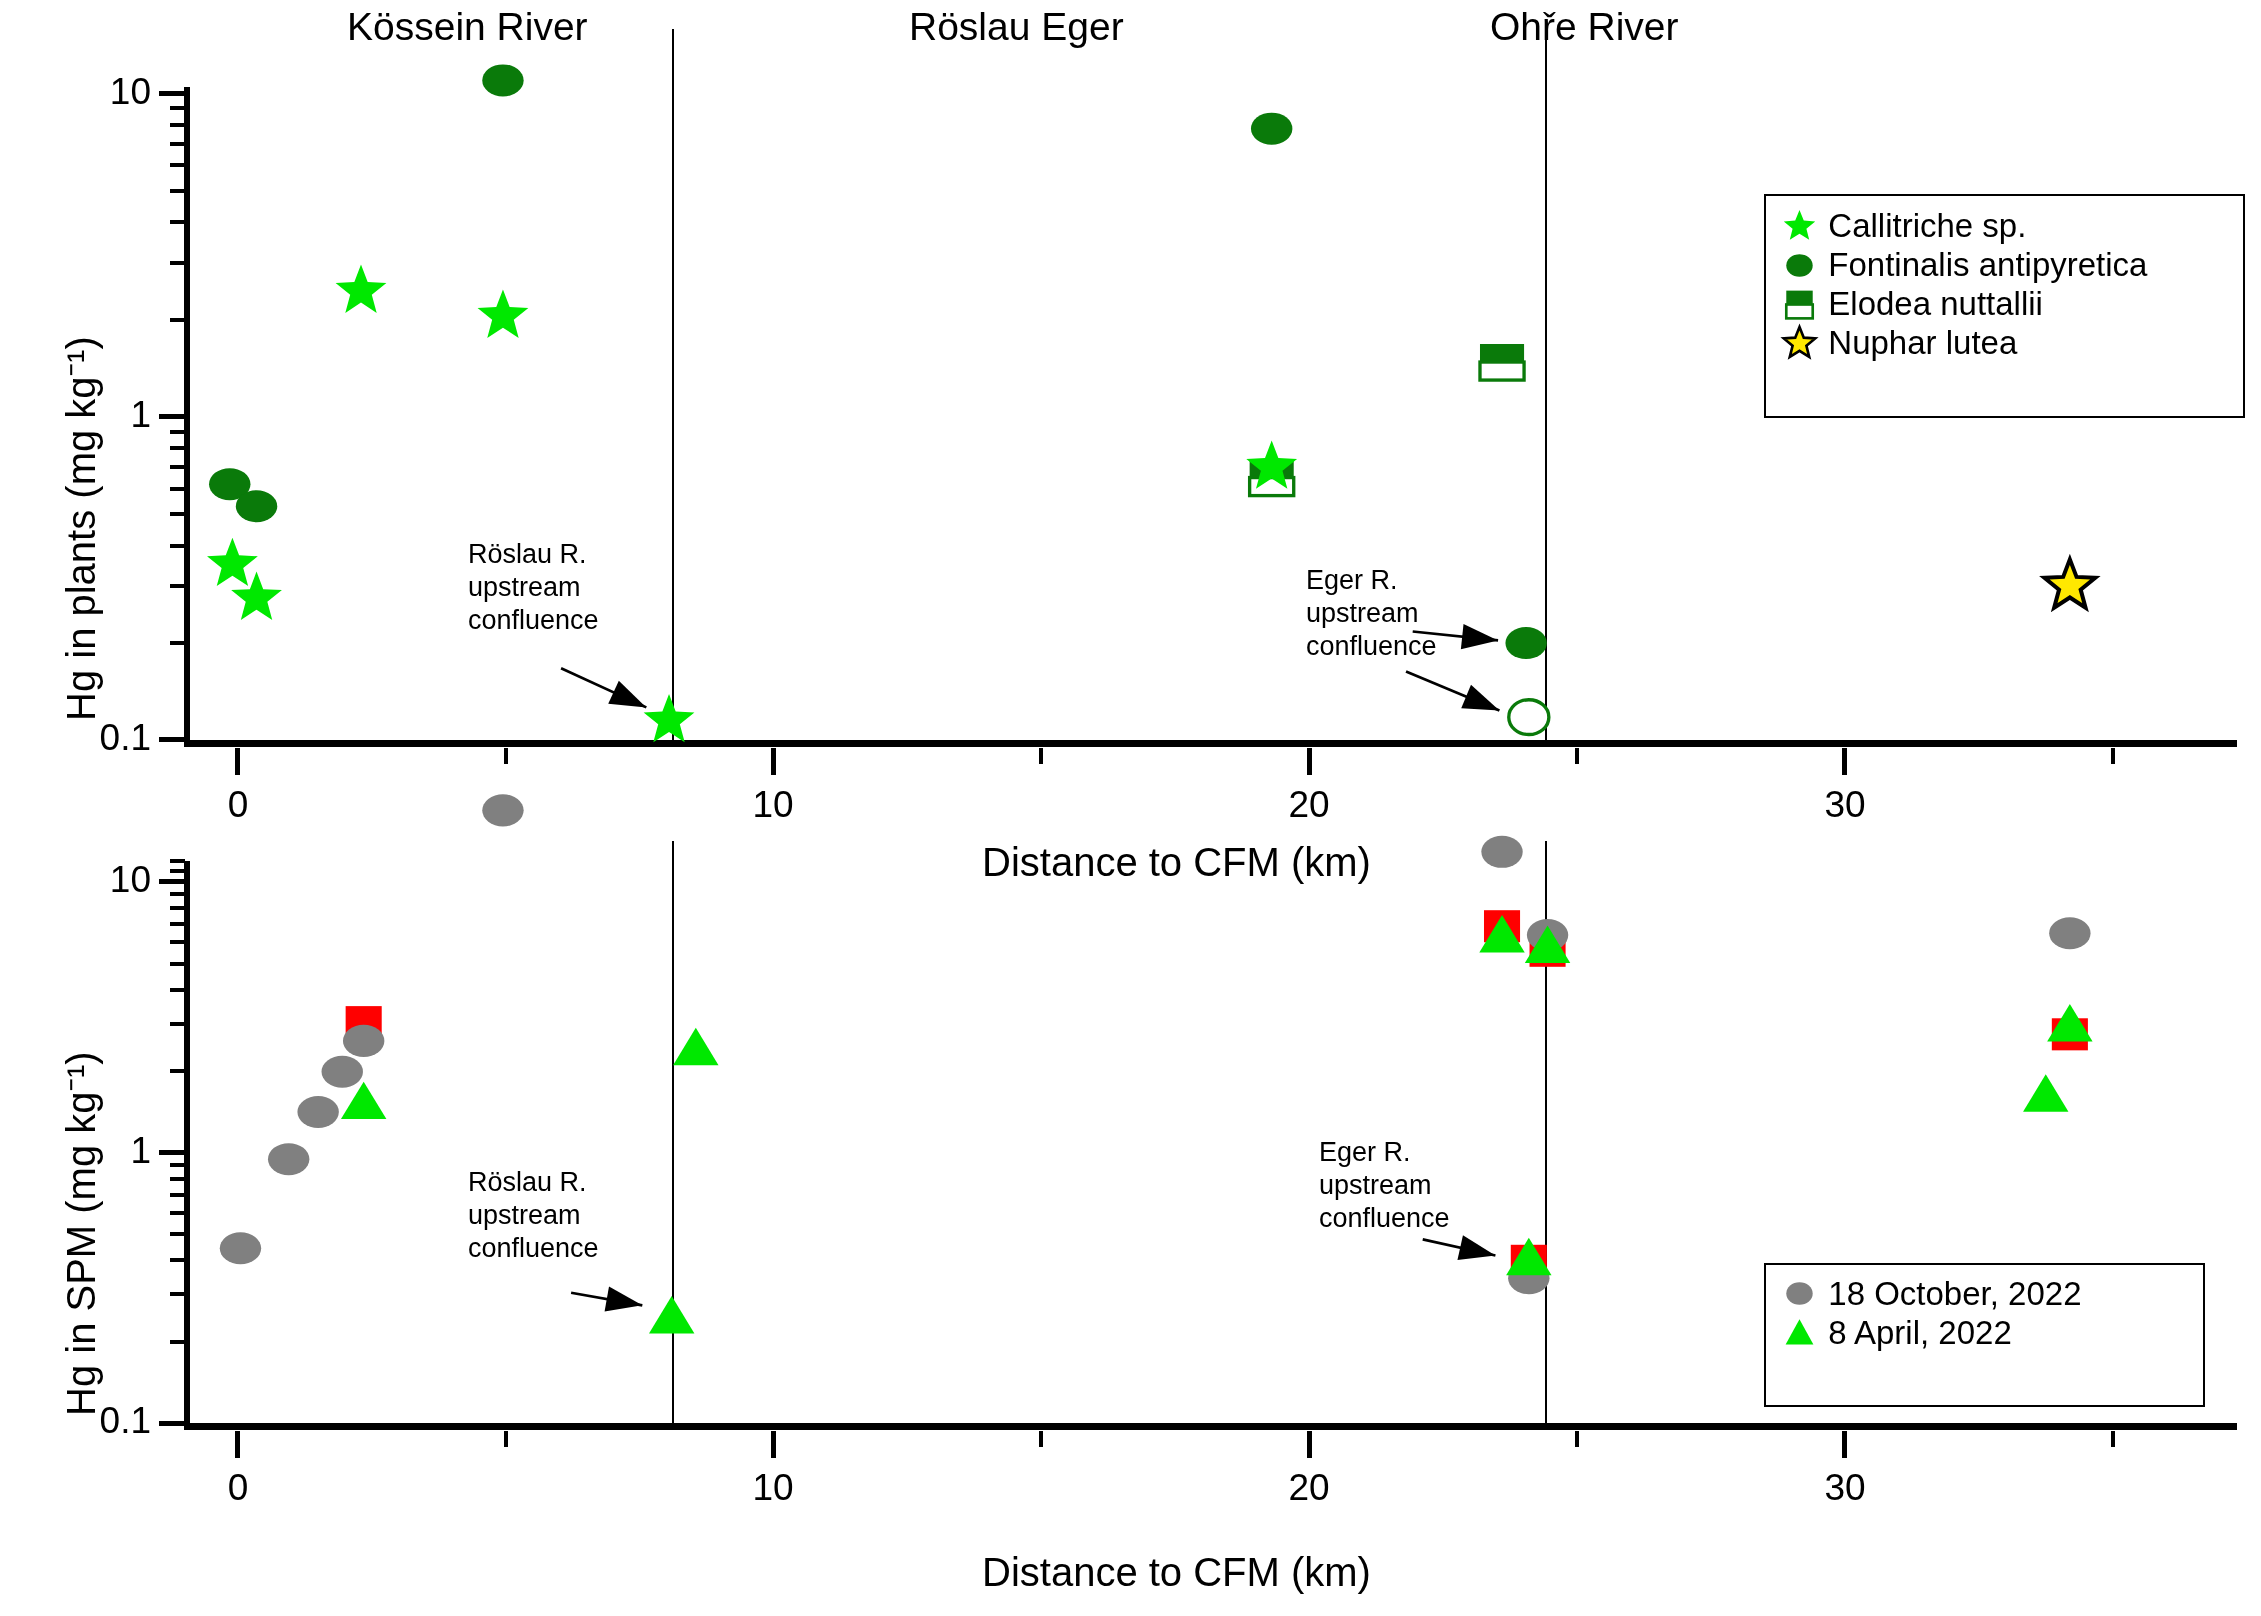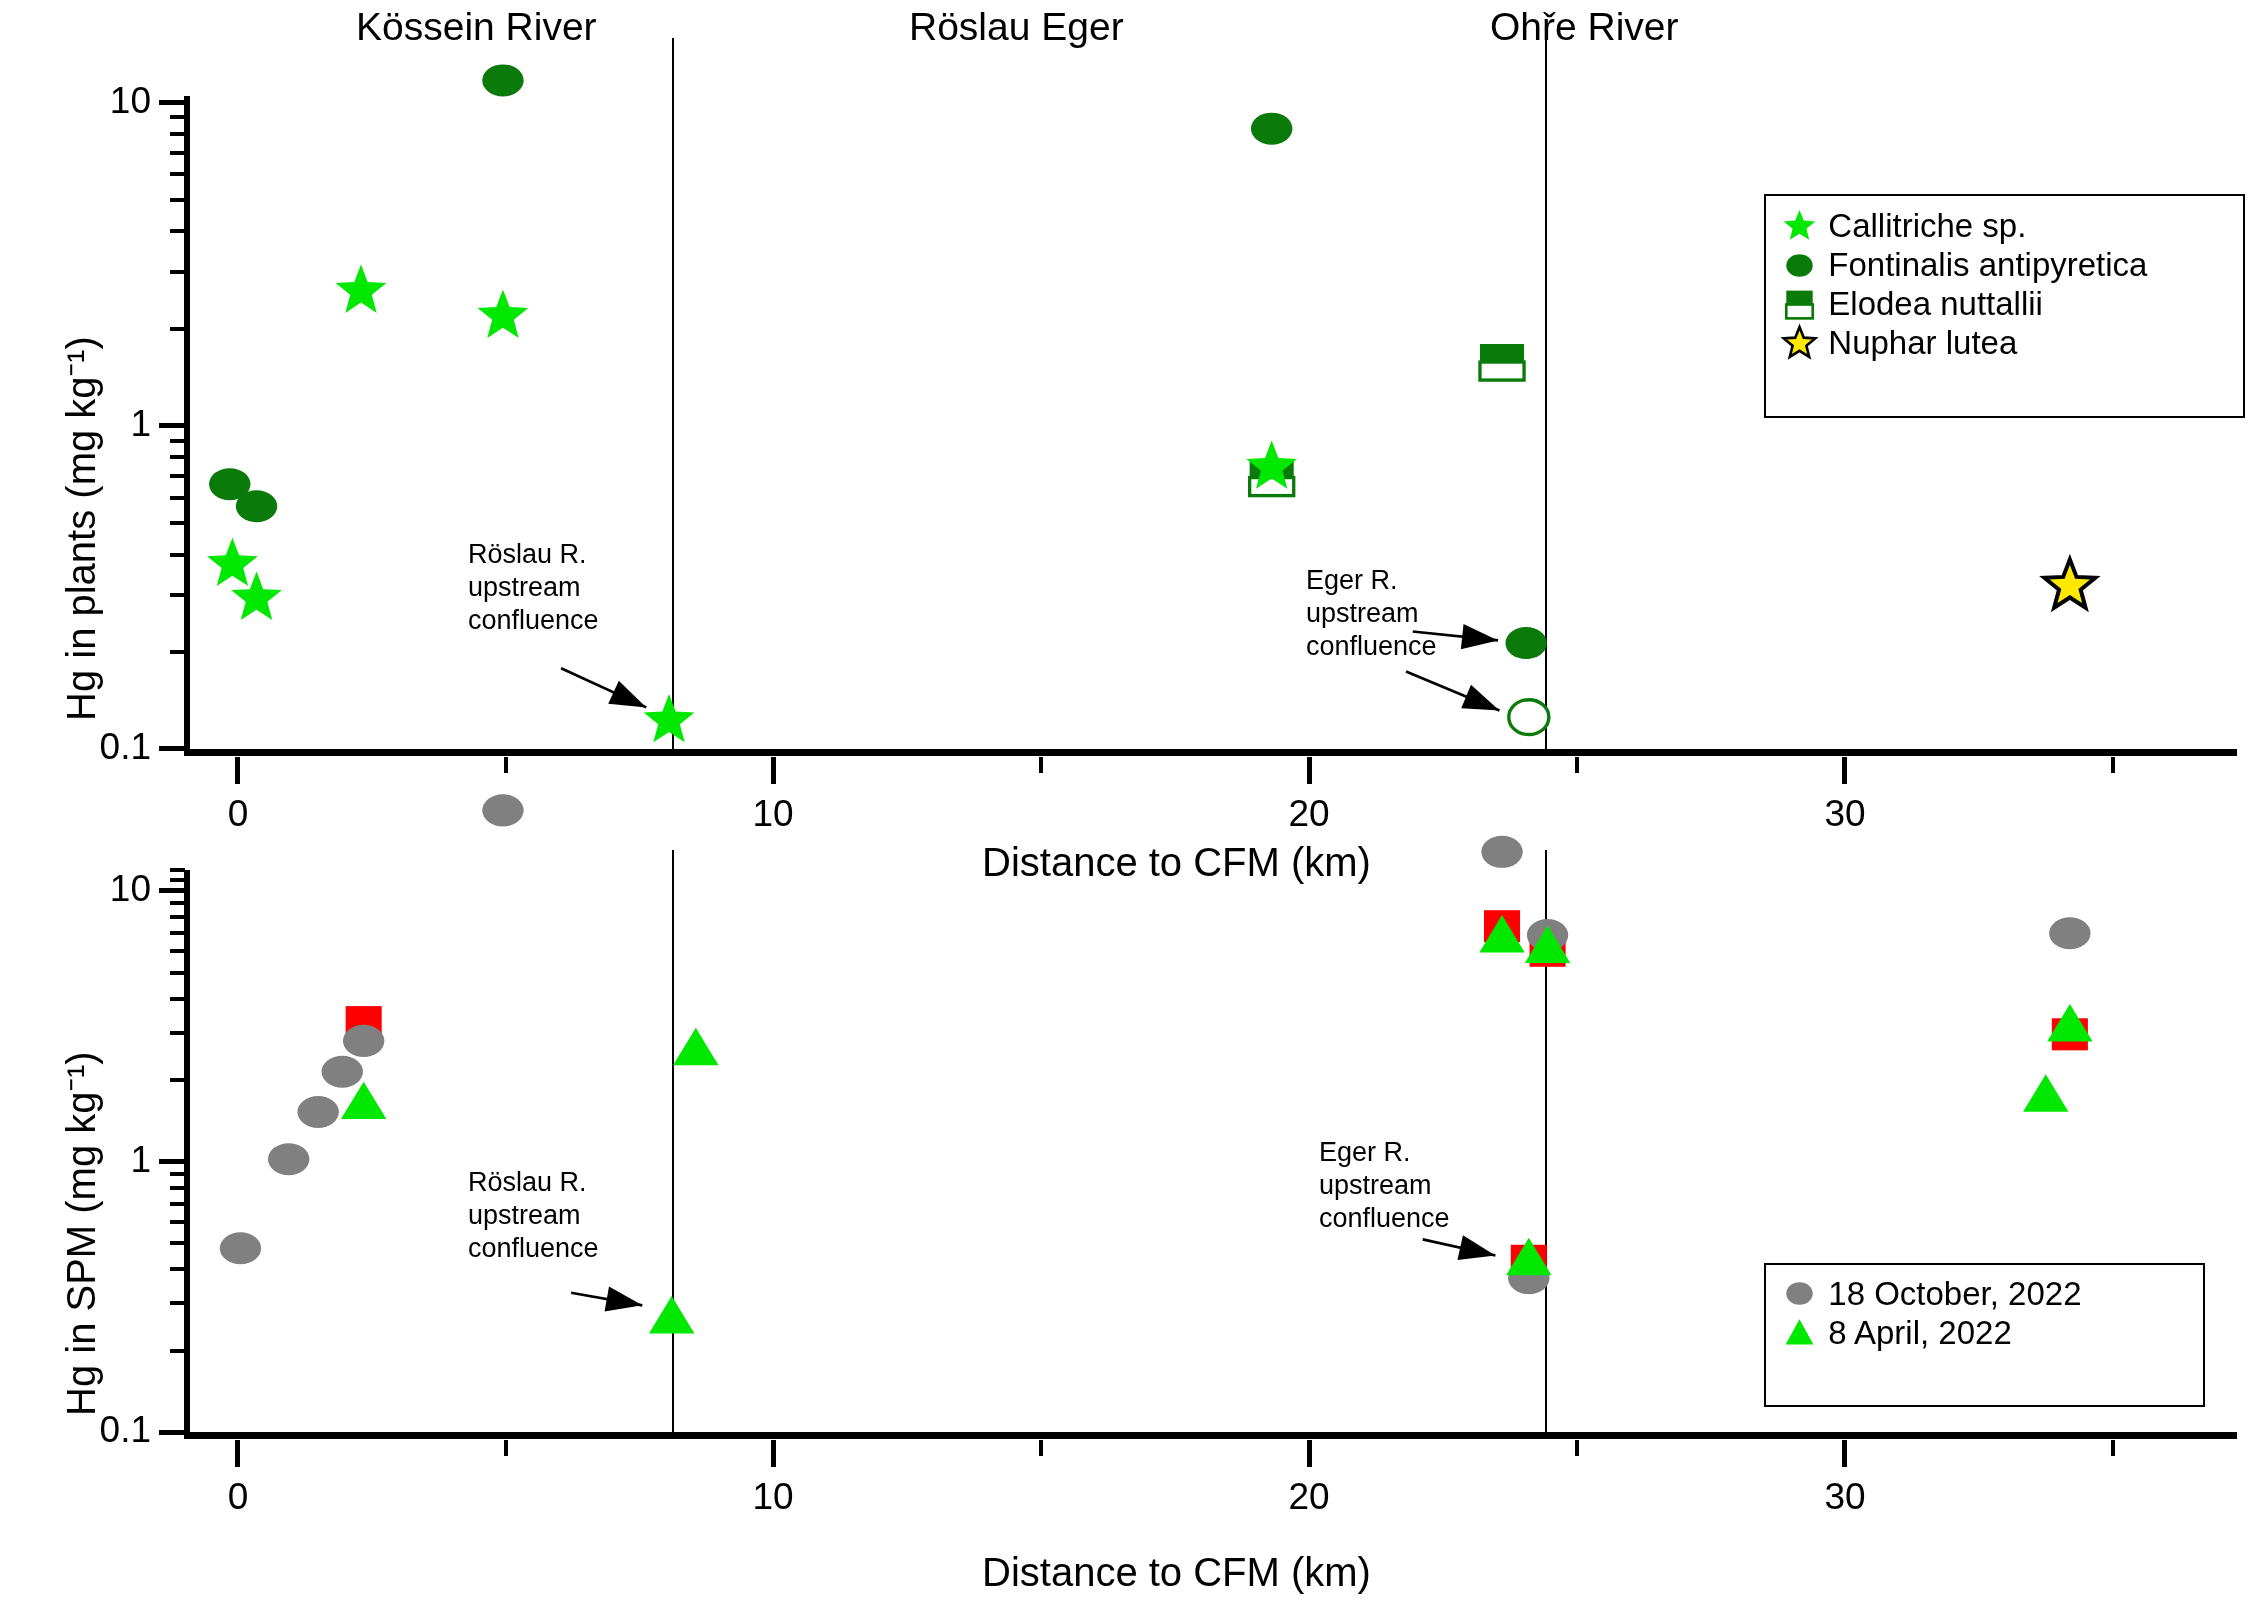--- a/index.html
+++ b/index.html
@@ -1,18 +1,18 @@
 <!DOCTYPE html>
 <html style="font-size:10.7px"><head>
 <meta charset="utf-8">
 <style>
   html,body{margin:0;padding:0;background:#fff;}
   body{width:2261px;height:1617px;font-family:"Liberation Sans",sans-serif;color:#000;position:relative;overflow:hidden;}
   .fig{position:absolute;left:0;top:0;width:2261px;height:1617px;}
-  .panel{position:absolute;margin-top:9px;}
+  .panel{position:absolute;}
 
   
   .river-hdr{position:absolute;font-size:39px;white-space:nowrap;text-align:center;}
 
   
   .spine-y{position:absolute;background:#000;width:6px;}
   .spine-x{position:absolute;background:#000;height:7.3px;}
   .divider{position:absolute;background:#000;width:2px;}
 
   .tick-y-major{position:absolute;background:#000;height:5.3px;width:25.4px;}
@@ -33,21 +33,21 @@
   .legend-sym{width:57px;display:flex;align-items:center;justify-content:center;flex:0 0 57px;}
   .legend-txt{font-size:33px;white-space:nowrap;}
   svg{display:block;overflow:visible;}
 </style>
 </head>
 <body>
 
 <div class="fig">
 
   <div id="headers">
-      <div class="river-hdr" style="left: 356px; top: 5.3px;">Kössein River</div>
+      <div class="river-hdr" style="left: 347px; top: 5.3px;">Kössein River</div>
       <div class="river-hdr" style="left: 909px; top: 5.3px;">Röslau Eger</div>
       <div class="river-hdr" style="left: 1490px; top: 5.3px;">Ohře River</div>
     </div>
 
   <div class="panel" id="panel-top" style="left:0;top:0;width:2261px;height:828px;">
       <div class="spine-y" style="left: 184px; top: 87px; height: 657px;"></div>
       <div class="spine-x" style="left: 184px; top: 740px; width: 2053px;"></div>
       <div class="tick-y-major" style="left: 159px; top: 91px;"></div>
       <div class="ylab-txt" style="left: 27px; width: 124px; top: 71px;">10</div>
       <div class="tick-y-major" style="left: 159px; top: 414px;"></div>

